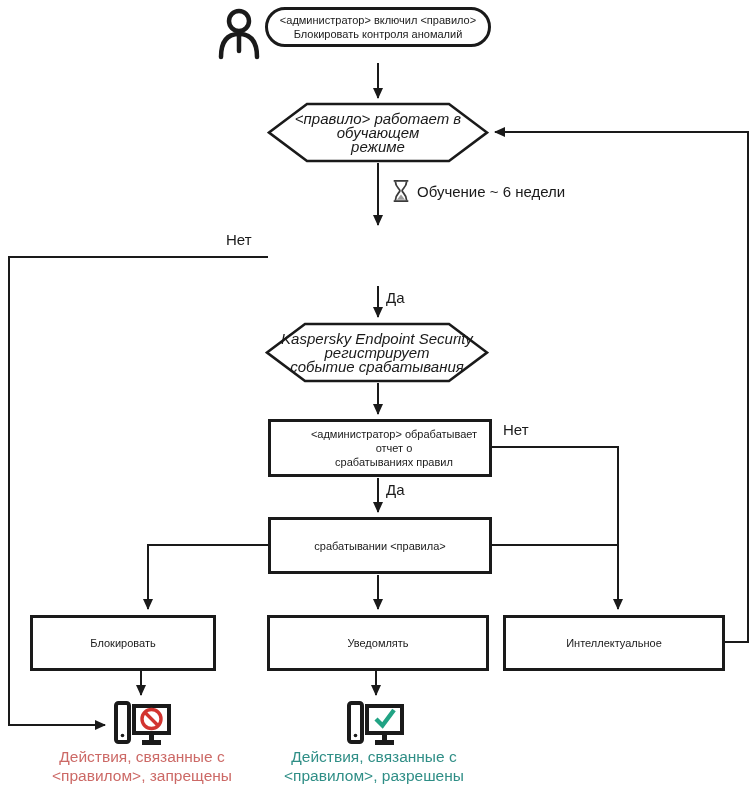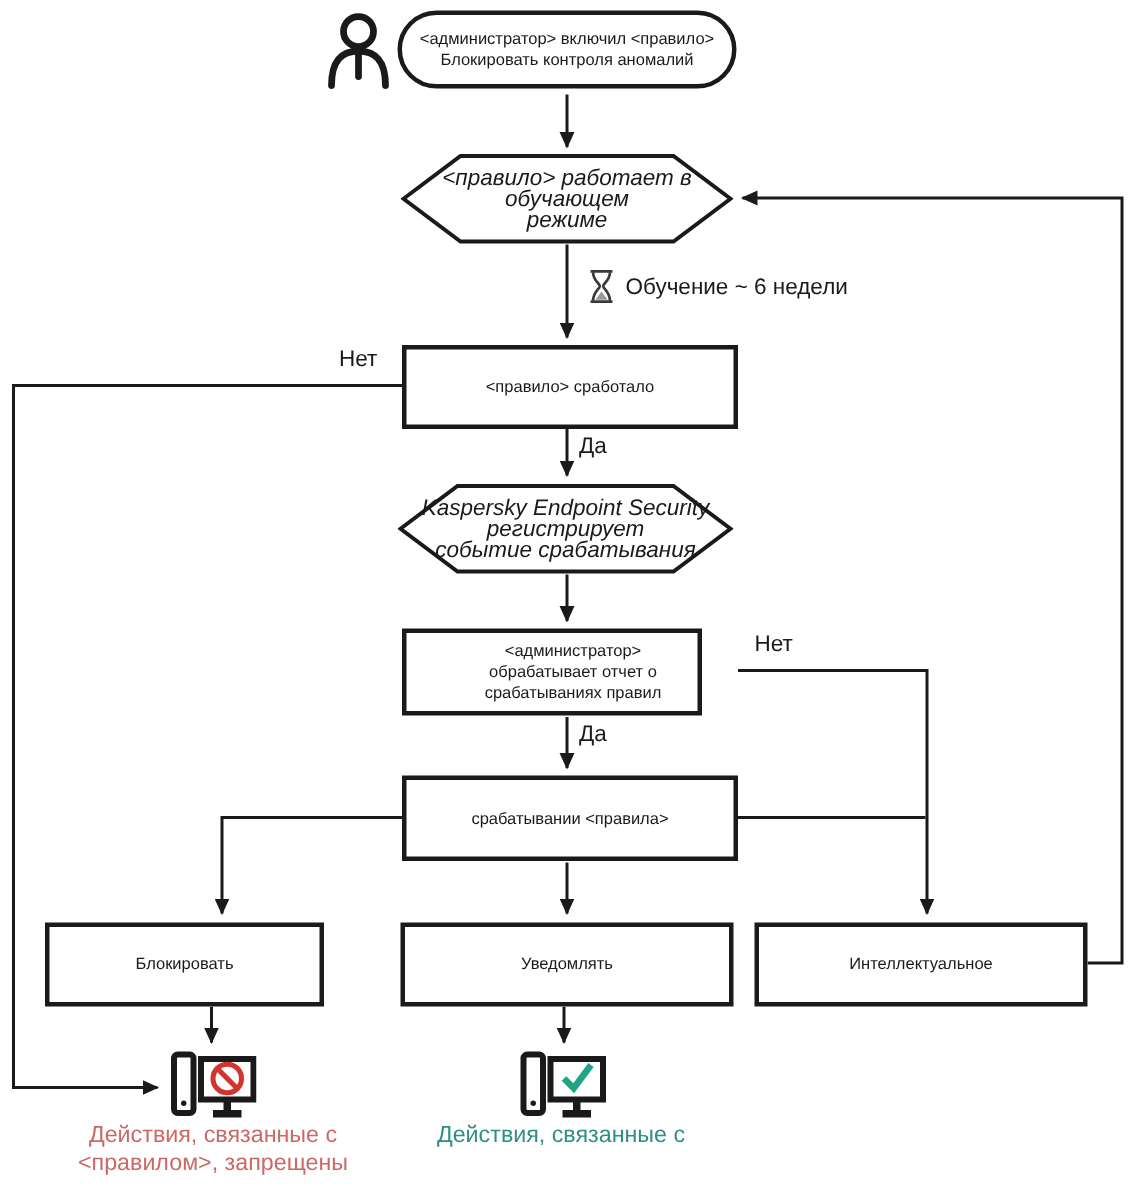--- a/index.html
+++ b/index.html
@@ -60,21 +60,21 @@
   <div class="icon-abs" style="left:216px;top:8px;">
     <svg width="46" height="52" viewBox="0 0 46 52">
       <g stroke="#1a1a1a" stroke-width="4.5" fill="none" stroke-linecap="round">
         <circle cx="23" cy="13" r="10"></circle>
         <path d="M5 49 C5 31 13 26 23 26 C33 26 41 31 41 49"></path>
         <path d="M23 27 V43"></path>
       </g>
     </svg>
   </div>
 
-  <div class="node stadium" style="left:265px;top:7px;width:226px;height:52px;">
+  <div class="node stadium" style="left:265px;top:7px;width:226px;height:40px;">
     <div>&lt;администратор&gt; включил &lt;правило&gt;</div>
     <div>Блокировать контроля аномалий</div>
   </div>
 
   <div class="hex" style="left:267px;top:102px;width:222px;height:61px;">
     <svg viewBox="0 0 222 61" preserveAspectRatio="none">
       <polygon points="2,30.5 40,2 182,2 220,30.5 182,59 40,59" fill="#ffffff" stroke="#1a1a1a" stroke-width="2.6"></polygon>
     </svg>
     <div class="hex-text">
       <div>&lt;правило&gt;  работает в обучающем</div>
@@ -88,40 +88,37 @@
         <path d="M1.5 1.5 H14.5"></path>
         <path d="M1.5 19.5 H14.5"></path>
         <path d="M3 2 C3 7 7 8.6 7 10.3 C7 12 3 13.5 3 19"></path>
         <path d="M13 2 C13 7 9 8.6 9 10.3 C9 12 13 13.5 13 19"></path>
       </g>
       <path d="M8 13.5 L11.6 18.3 H4.4 Z" fill="#9a9a9a"></path>
     </svg>
     <span>Обучение ~ 6 недели</span>
   </div>
 
-  <div class="node" style="left:268px;top:230px;width:224px;height:56px;">
-    <div>&lt;правило&gt;  сработало</div>
-  </div>
 
   <div class="edge-label" style="left:226px;top:231px;">Нет</div>
   <div class="edge-label" style="left:386px;top:289px;">Да</div>
   <div class="edge-label" style="left:503px;top:421px;">Нет</div>
   <div class="edge-label" style="left:386px;top:481px;">Да</div>
 
   <div class="hex" style="left:265px;top:322px;width:224px;height:61px;">
     <svg viewBox="0 0 224 61" preserveAspectRatio="none">
       <polygon points="2,30.5 40,2 184,2 222,30.5 184,59 40,59" fill="#ffffff" stroke="#1a1a1a" stroke-width="2.6"></polygon>
     </svg>
     <div class="hex-text">
       <div>Kaspersky Endpoint Security регистрирует</div>
       <div>событие срабатывания</div>
     </div>
   </div>
 
-  <div class="node" style="left:268px;top:419px;width:200px;height:58px;padding-left:28px;">
+  <div class="node" style="left:268px;top:419px;width:224px;height:58px;padding-left:28px;">
     <div>&lt;администратор&gt; обрабатывает отчет о</div>
     <div>срабатываниях правил</div>
   </div>
 
   <div class="node" style="left:268px;top:517px;width:224px;height:57px;">
     <div>срабатывании &lt;правила&gt;</div>
   </div>
 
   <div class="node" style="left:30px;top:615px;width:186px;height:56px;">
     <div>Блокировать</div>
@@ -161,15 +158,16 @@
       <path d="M30 20 L36.5 26.5 L48 11" stroke="#21a384" stroke-width="4.4" fill="none"></path>
     </svg>
   </div>
 
   <div class="caption" style="left: 30px; top: 747px; color: rgb(204, 105, 102);">
     <div>Действия, связанные с</div>
     <div>&lt;правилом&gt;, запрещены</div>
   </div>
   <div class="caption" style="left: 262px; top: 747px; color: rgb(47, 142, 134);">
     <div>Действия, связанные с</div>
+    <div>&lt;правилом&gt;, разрешены</div>
   </div>
 
 </div>
 
 </body></html>

